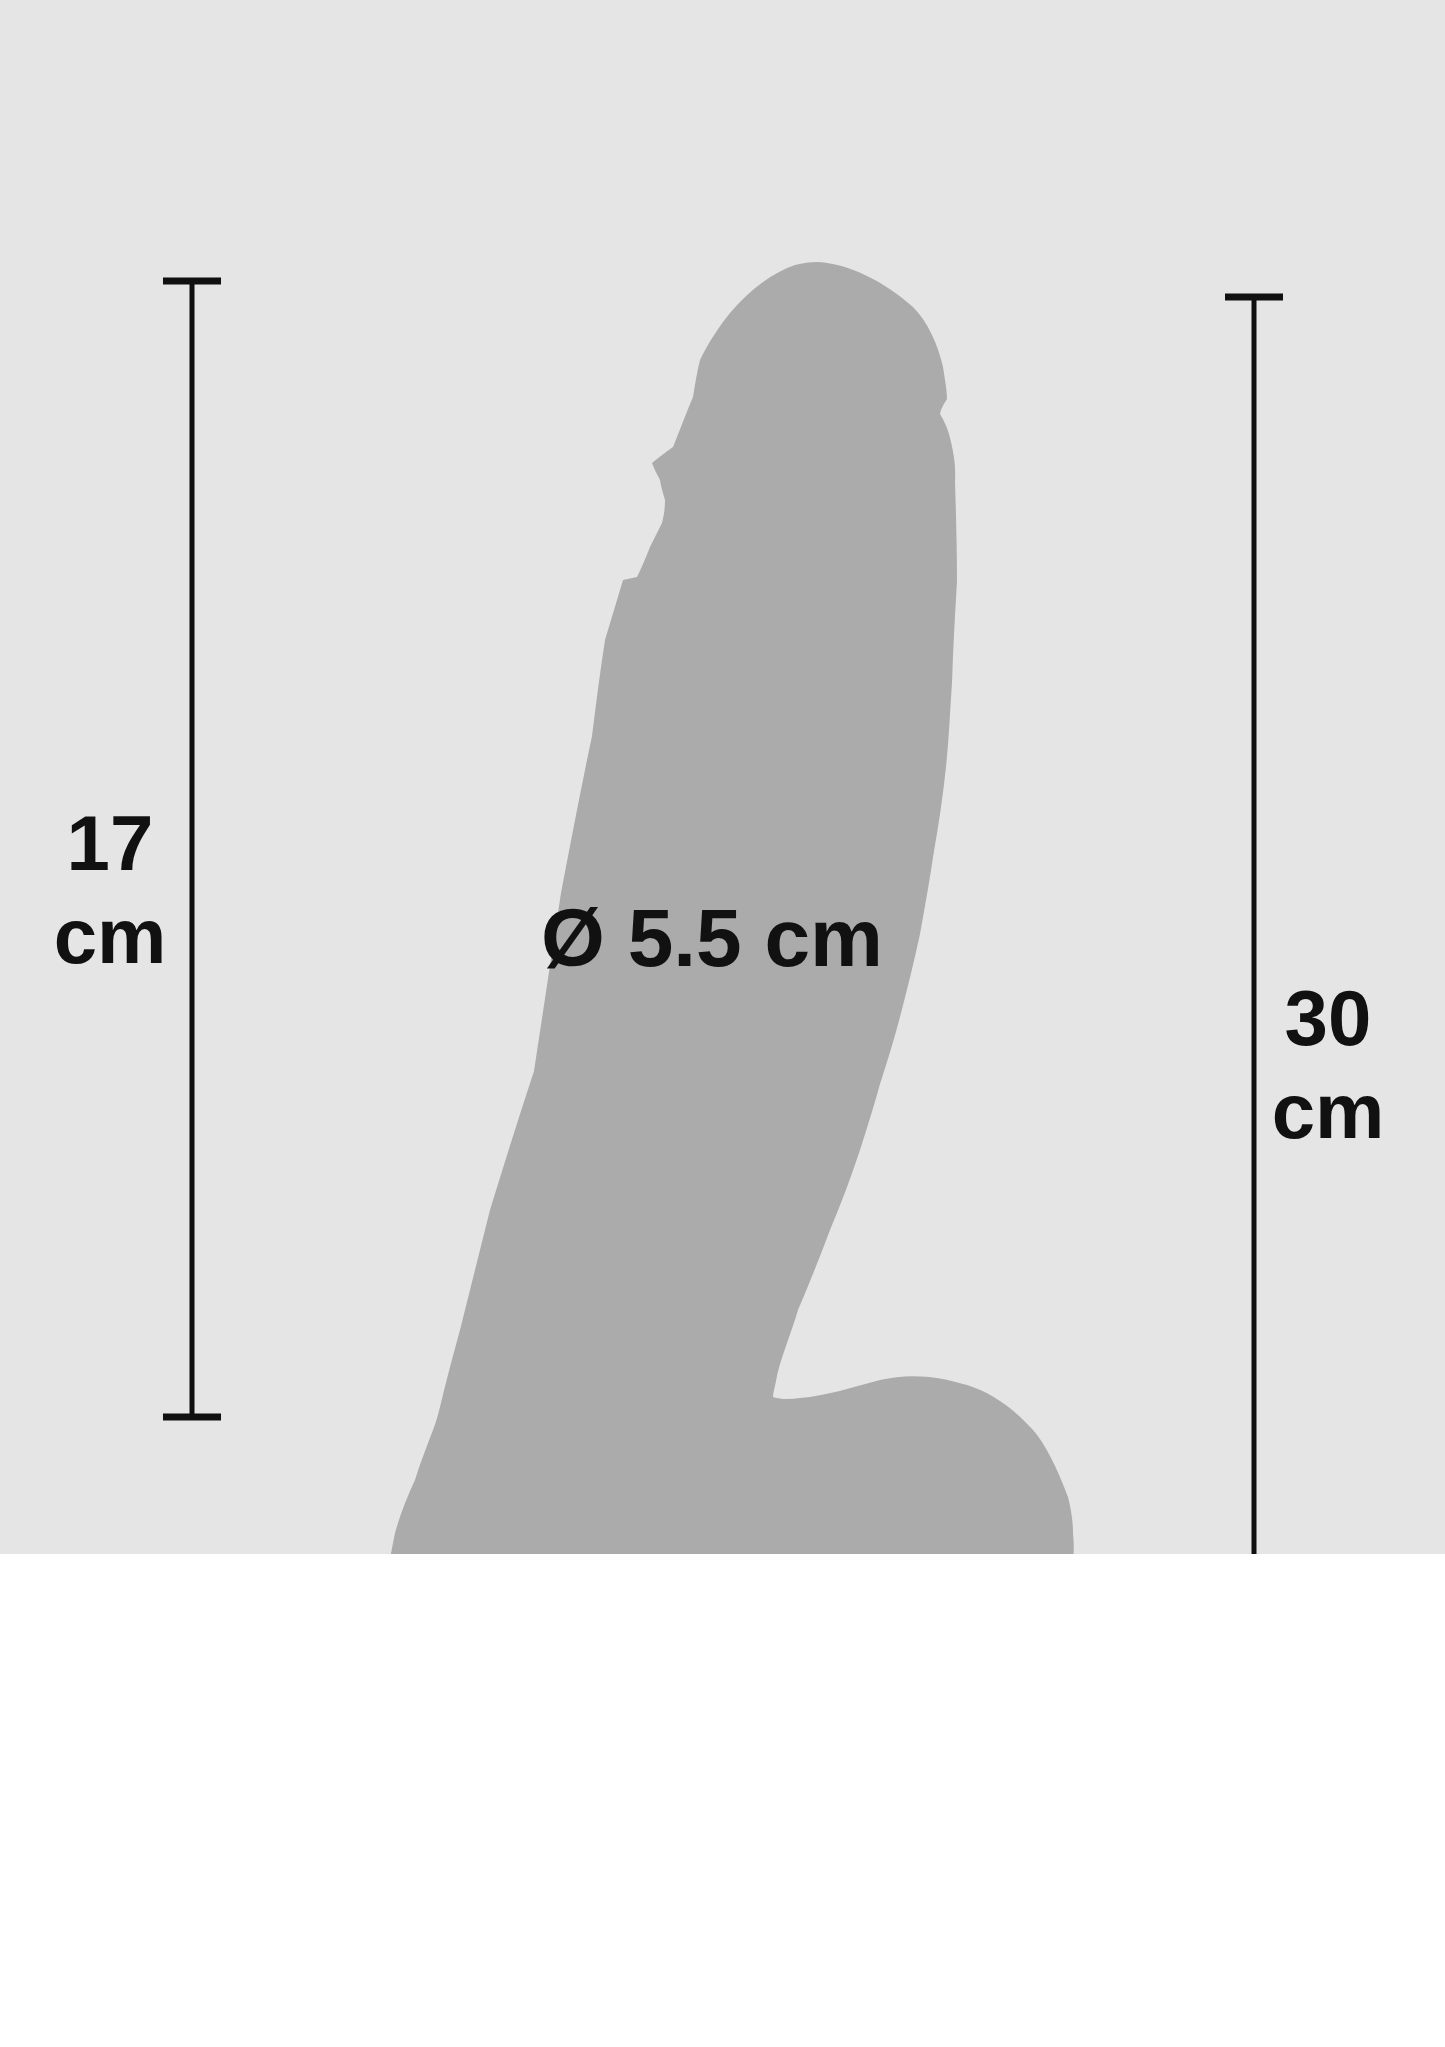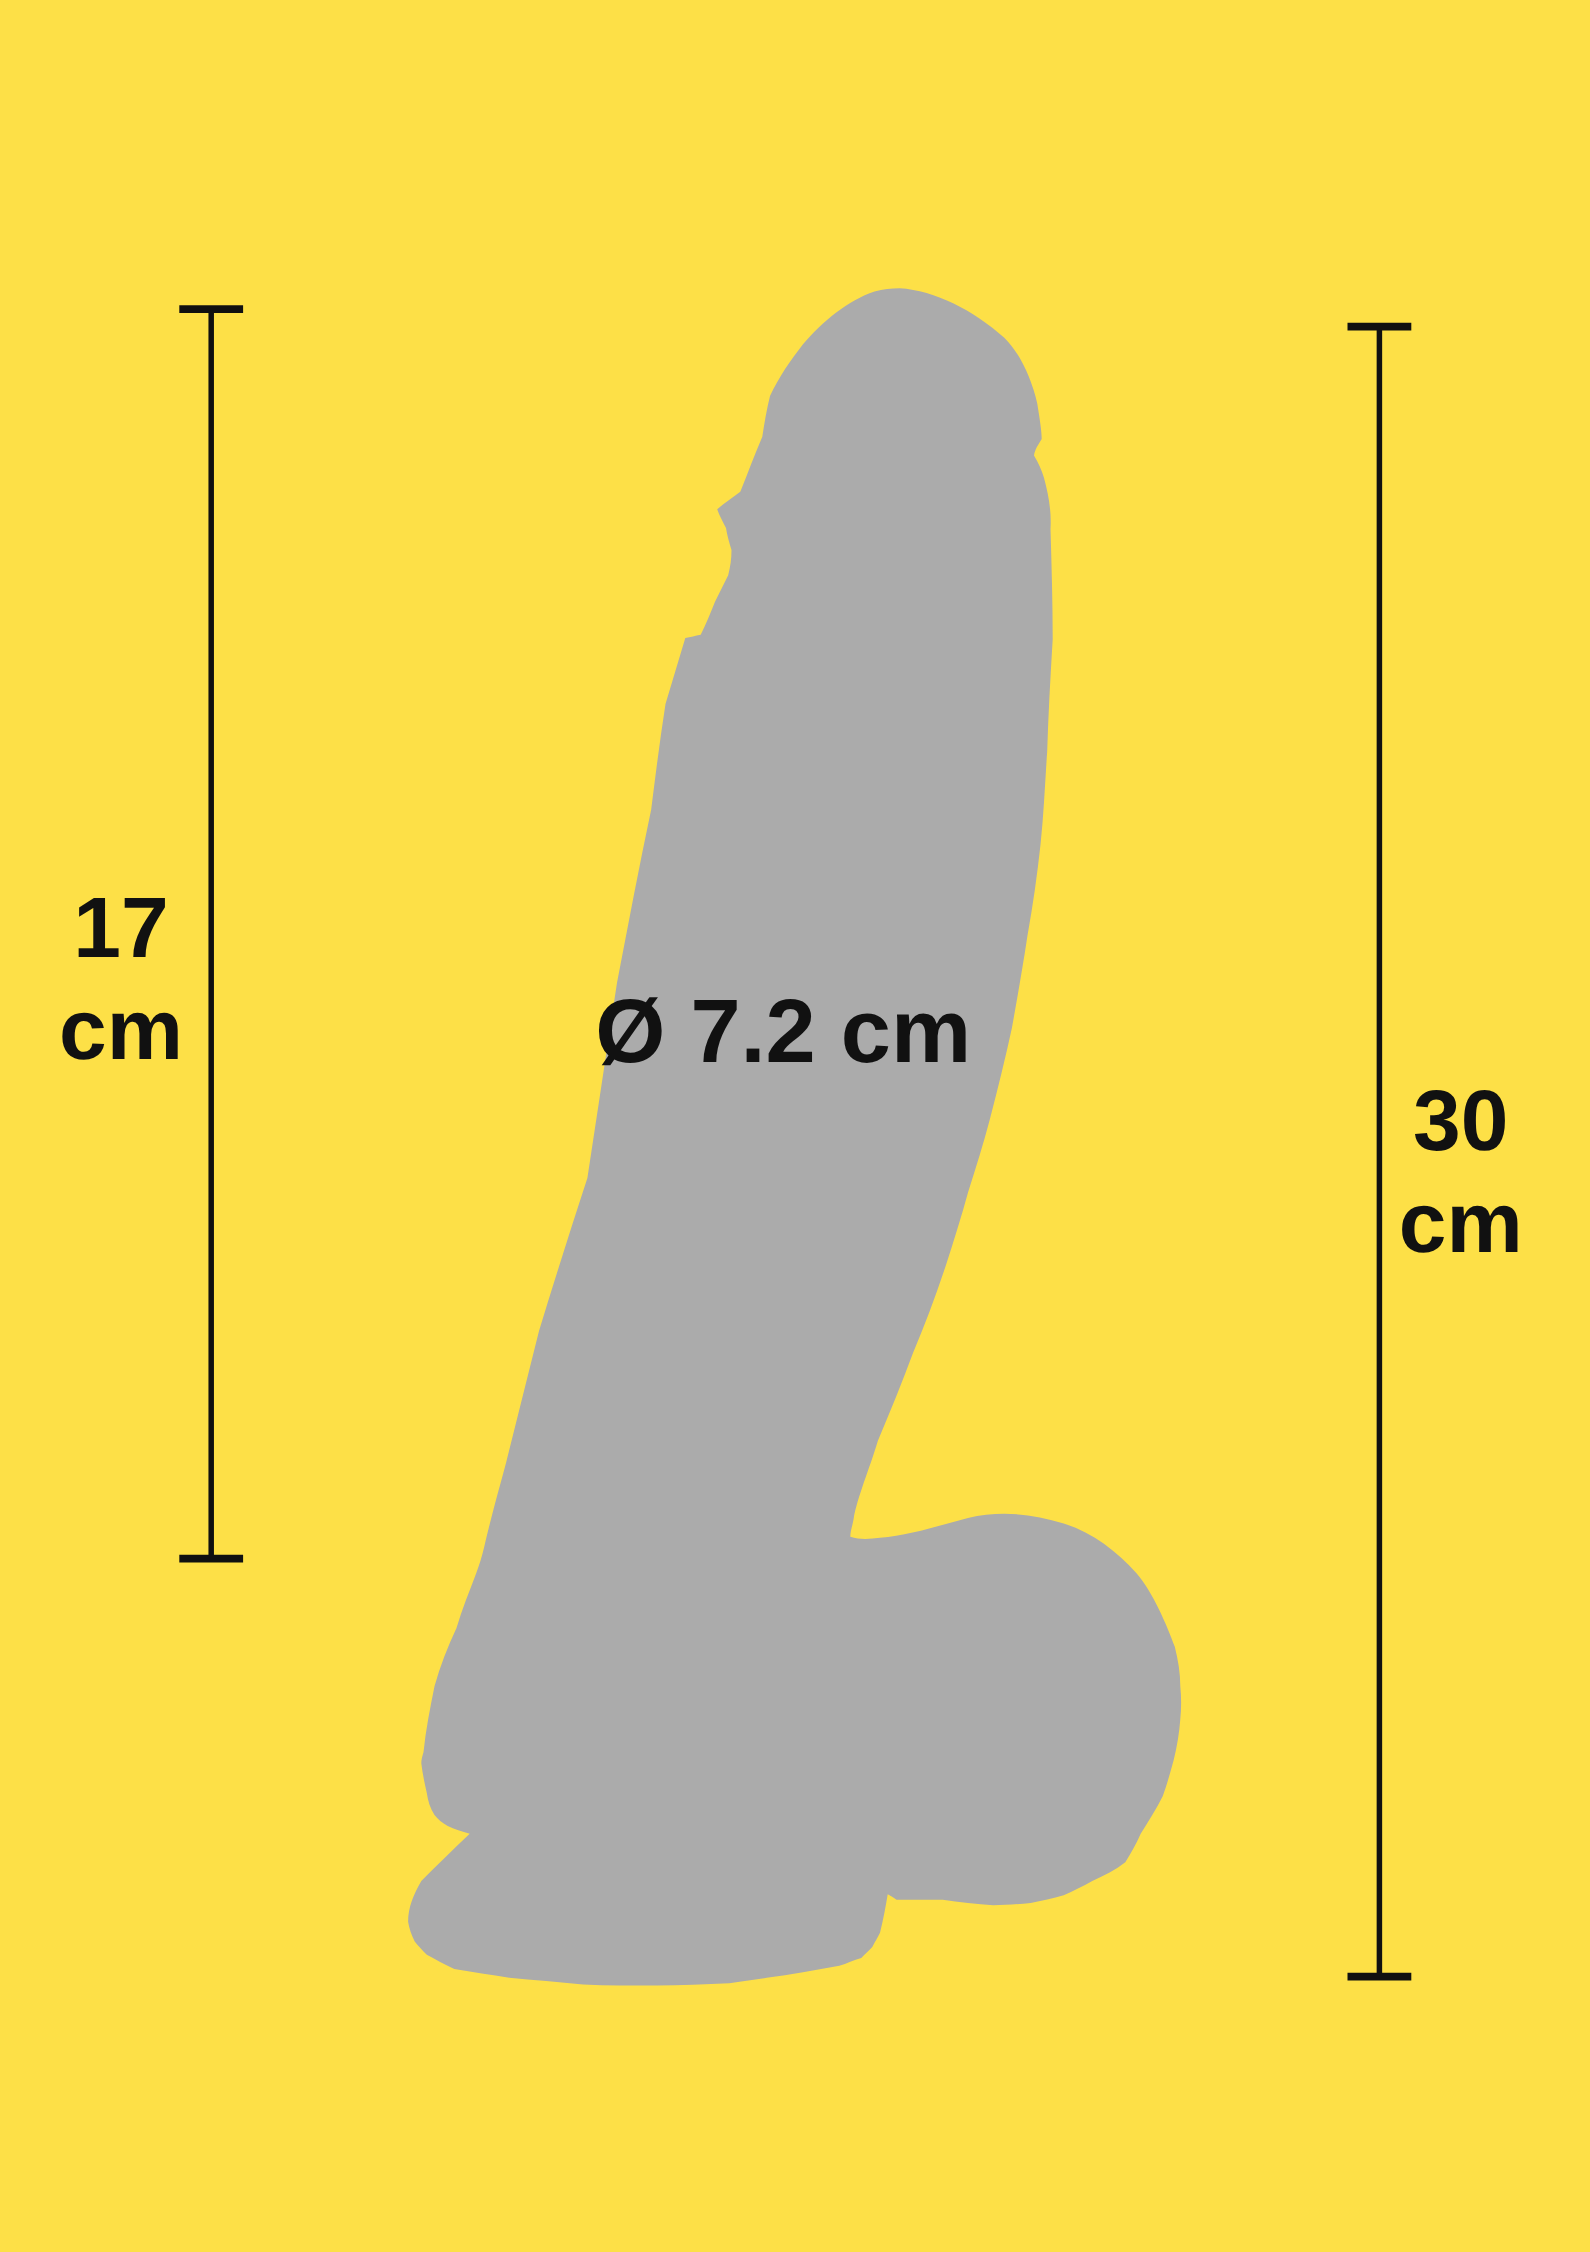--- a/index.html
+++ b/index.html
@@ -1,21 +1,21 @@
 <!DOCTYPE html>
 <html><head>
 <meta charset="utf-8">
 <style>
   html, body { margin: 0; padding: 0; }
   body { background: #ffffff; }
   .canvas {
     position: relative;
     width: 1445px;
-    height: 2047px;
-    background: #fde047;
+    height: 1554px;
+    background: #e5e5e5;
     overflow: hidden;
     font-family: "Liberation Sans", sans-serif;
   }
   .figure-svg {
     position: absolute;
     left: 0; top: 0;
     width: 1445px; height: 2047px;
   }
   .meas-label {
     position: absolute;
@@ -142,15 +142,15 @@
   <div class="meas-label meas-label-left">
     <div>17</div>
     <div>cm</div>
   </div>
 
   <div class="meas-label meas-label-right">
     <div>30</div>
     <div>cm</div>
   </div>
 
-  <div class="diameter-label">Ø 7.2 cm</div>
+  <div class="diameter-label">Ø 5.5 cm</div>
 
 </div>
 
 </body></html>

